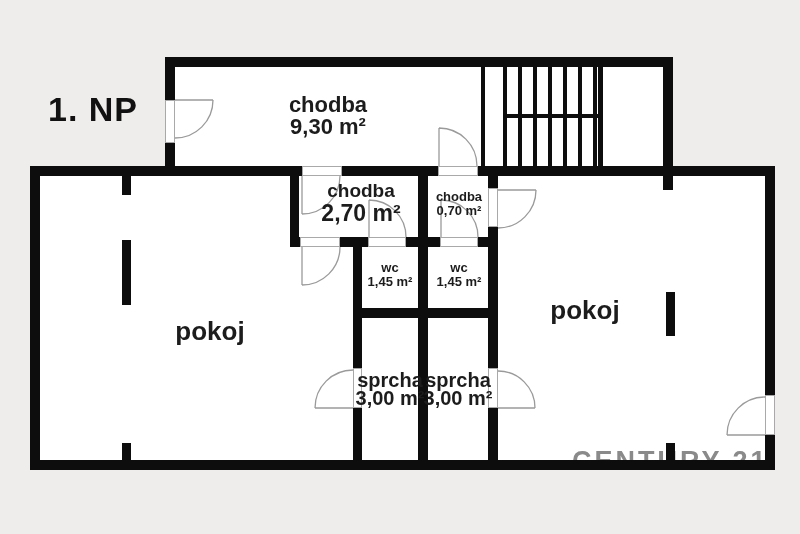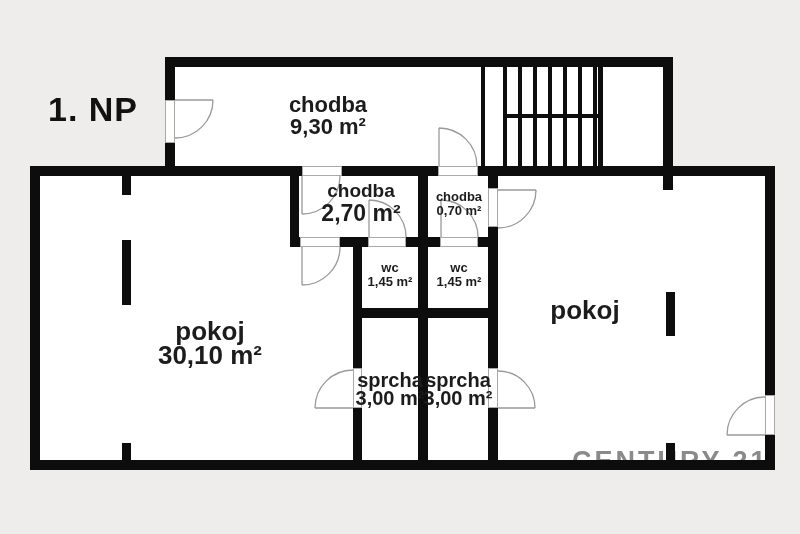--- a/index.html
+++ b/index.html
@@ -132,20 +132,19 @@
     <div class="ra">3,00 m²</div>
   </div>
 
   <div class="room-label lbl-sprcha" style="left:408px;top:373px;width:100px;">
     <div class="rn">sprcha</div>
     <div class="ra">3,00 m²</div>
   </div>
 
   <div class="room-label lbl-pokoj" style="left:110px;top:319px;width:200px;">
     <div class="rn">pokoj</div>
-    <div class="ra">30,10 m²</div>
   </div>
 
   <div class="room-label lbl-pokoj" style="left:485px;top:298px;width:200px;">
     <div class="rn">pokoj</div>
   </div>
 
 </div>
 
 </body></html>

